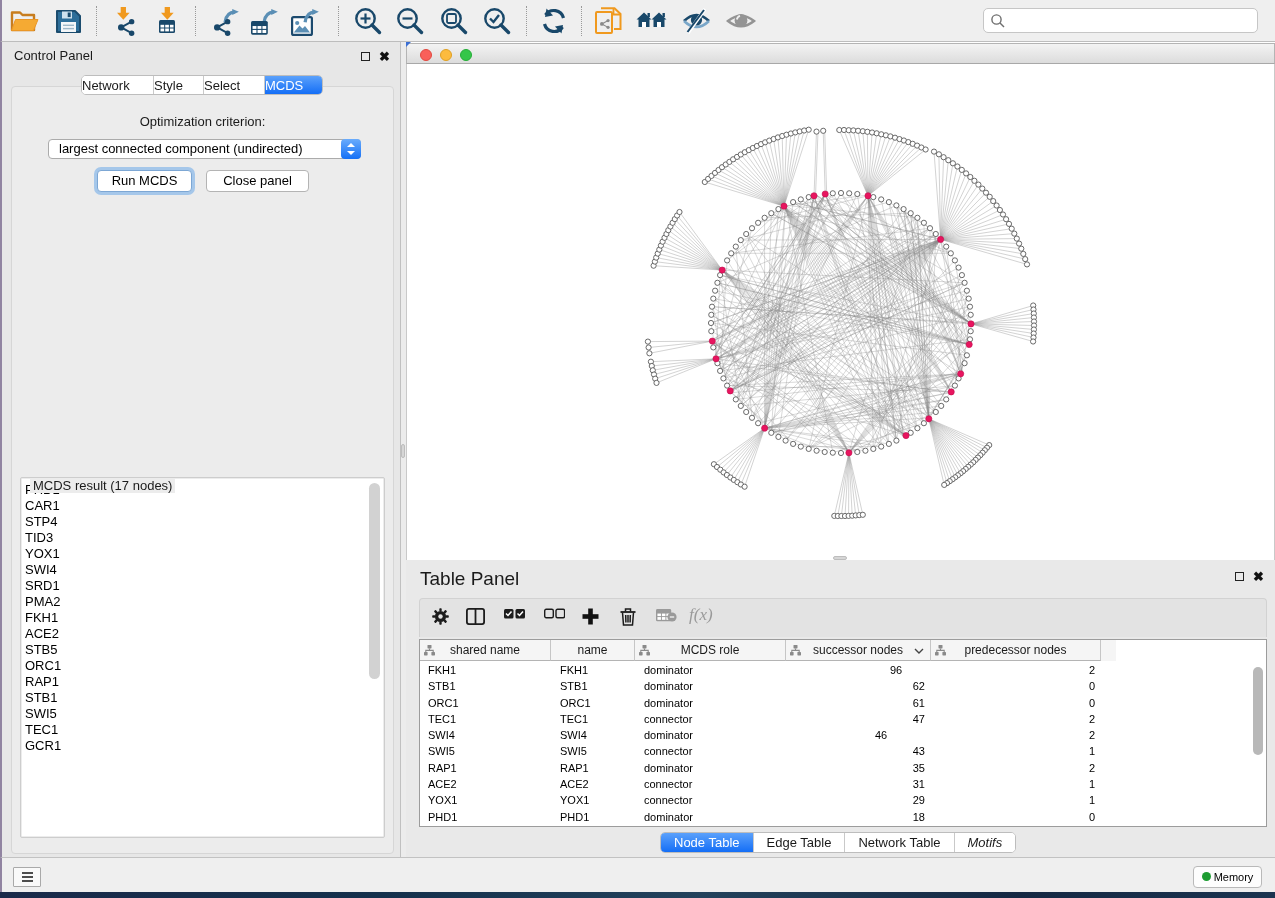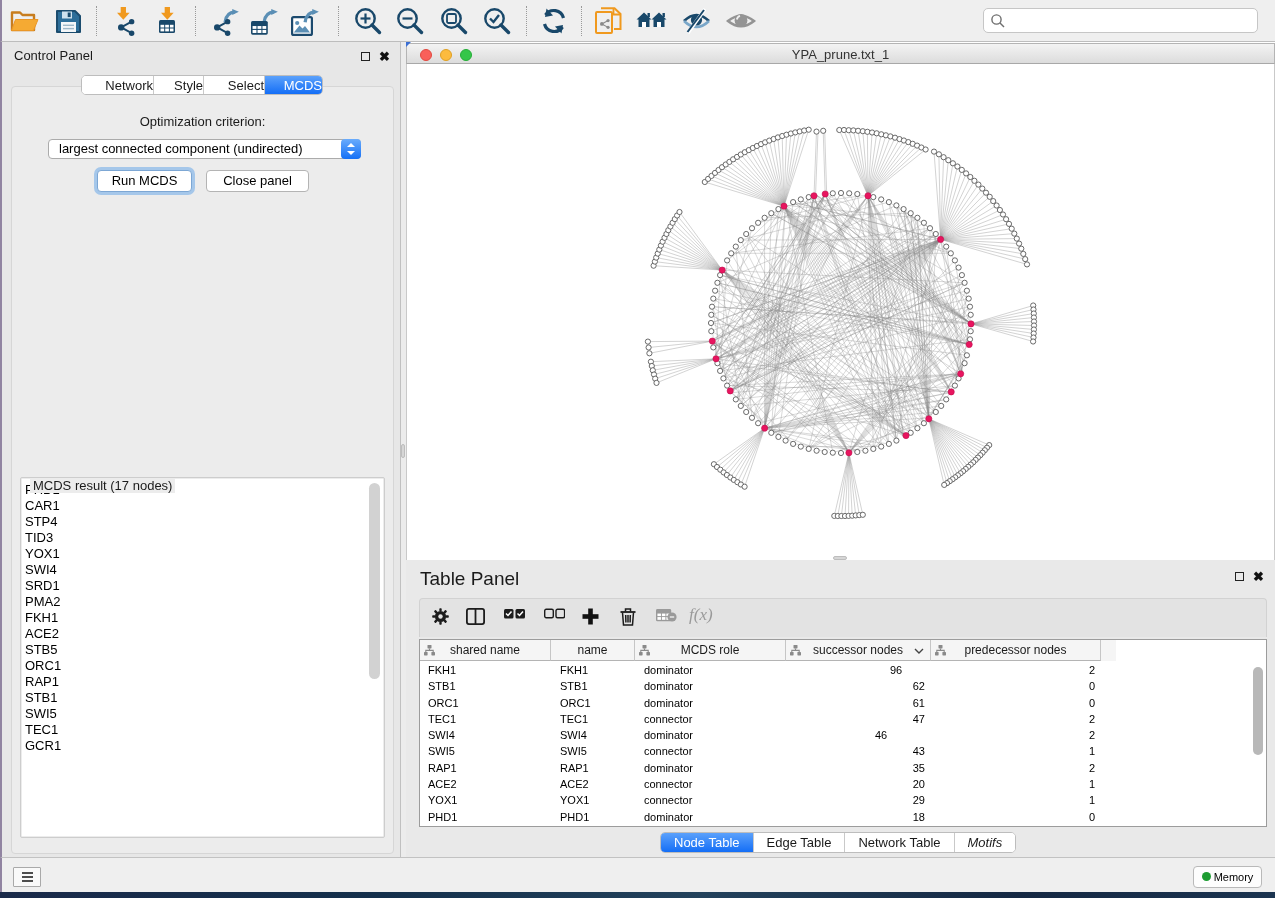--- a/index.html
+++ b/index.html
@@ -25,21 +25,21 @@
   .float-btn { display:inline-block; width:9px; height:9px; border:1.5px solid #222; margin-right:9px; }
   .x-btn { font-weight:bold; font-size:13px; color:#111; }
 
   #cp-inner { position:absolute; left:9px; top:44px; width:383px; height:768px;
               background:#ececec; border:1px solid #d6d6d6; border-radius:4px; }
 
   
   #cp-tabs { position:absolute; left:79px; top:33px; height:20px; display:flex;
              border-radius:5px; overflow:hidden; border:1px solid #bdbdbd;
              font-size:13px; z-index:5; background:#fff; }
-  #cp-tabs .tab { line-height:19px; text-align:right; color:#1a1a1a; background:#fff;
+  #cp-tabs .tab { line-height:19px; text-align:left; color:#1a1a1a; background:#fff;
                   border-right:1px solid #c9c9c9; }
   #cp-tabs .tab.active { background:linear-gradient(#5ba1fb,#146ef6); color:#fff; border-right:none; }
 
   #opt-label { position:absolute; left:0; width:100%; top:27px; text-align:center;
                font-size:13px; color:#1a1a1a; }
   #opt-select { position:absolute; left:36px; top:52px; width:313px; height:20px;
                 background:#fff; border:1px solid #ababab; border-radius:4px;
                 font-size:13px; line-height:18px; color:#000; padding-left:10px; }
   #opt-stepper { position:absolute; right:-1px; top:-1px; width:20px; height:20px;
                  background:linear-gradient(#6aacfc,#1470f6); border-radius:4px;
@@ -303,21 +303,20 @@
       </div>
     </div>
   </div>
 </div>
 
 <div id="netwin" class="abs">
   <div id="net-titlebar">
     <span class="tl" style="left:13px;background:#f9605a;border:0.5px solid #e1493f;"></span>
     <span class="tl" style="left:33px;background:#fcbb3e;border:0.5px solid #dfa023;"></span>
     <span class="tl" style="left:53px;background:#35c649;border:0.5px solid #24ad36;"></span>
-    <div id="net-title">YPA_prune.txt_1</div>
   </div>
   <div id="net-canvas">
     <svg width="869" height="497" viewBox="0 0 869 497">
 <g stroke="#8a8a8a" stroke-width="0.75" stroke-opacity="0.42">
 <line x1="533.6" y1="175.4" x2="386.1" y2="379.9"></line>
 <line x1="533.6" y1="175.4" x2="378.6" y2="376.6"></line>
 <line x1="533.6" y1="175.4" x2="371.4" y2="372.9"></line>
 <line x1="533.6" y1="175.4" x2="364.3" y2="368.8"></line>
 <line x1="533.6" y1="175.4" x2="357.6" y2="364.2"></line>
 <line x1="533.6" y1="175.4" x2="351.1" y2="359.2"></line>
@@ -1189,21 +1188,21 @@
           <span style="left:8px">RAP1</span>
           <span style="left:140px">RAP1</span>
           <span style="left:224px">dominator</span>
           <span style="left:470px;width:35px;text-align:right">35</span>
           <span style="left:630px;width:45px;text-align:right">2</span>
         </div>
       <div class="trow">
           <span style="left:8px">ACE2</span>
           <span style="left:140px">ACE2</span>
           <span style="left:224px">connector</span>
-          <span style="left:470px;width:35px;text-align:right">20</span>
+          <span style="left:470px;width:35px;text-align:right">31</span>
           <span style="left:630px;width:45px;text-align:right">1</span>
         </div>
       <div class="trow">
           <span style="left:8px">YOX1</span>
           <span style="left:140px">YOX1</span>
           <span style="left:224px">connector</span>
           <span style="left:470px;width:35px;text-align:right">29</span>
           <span style="left:630px;width:45px;text-align:right">1</span>
         </div>
       <div class="trow">

